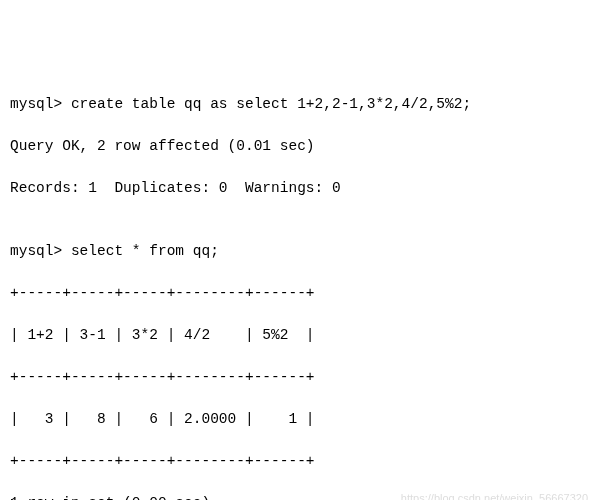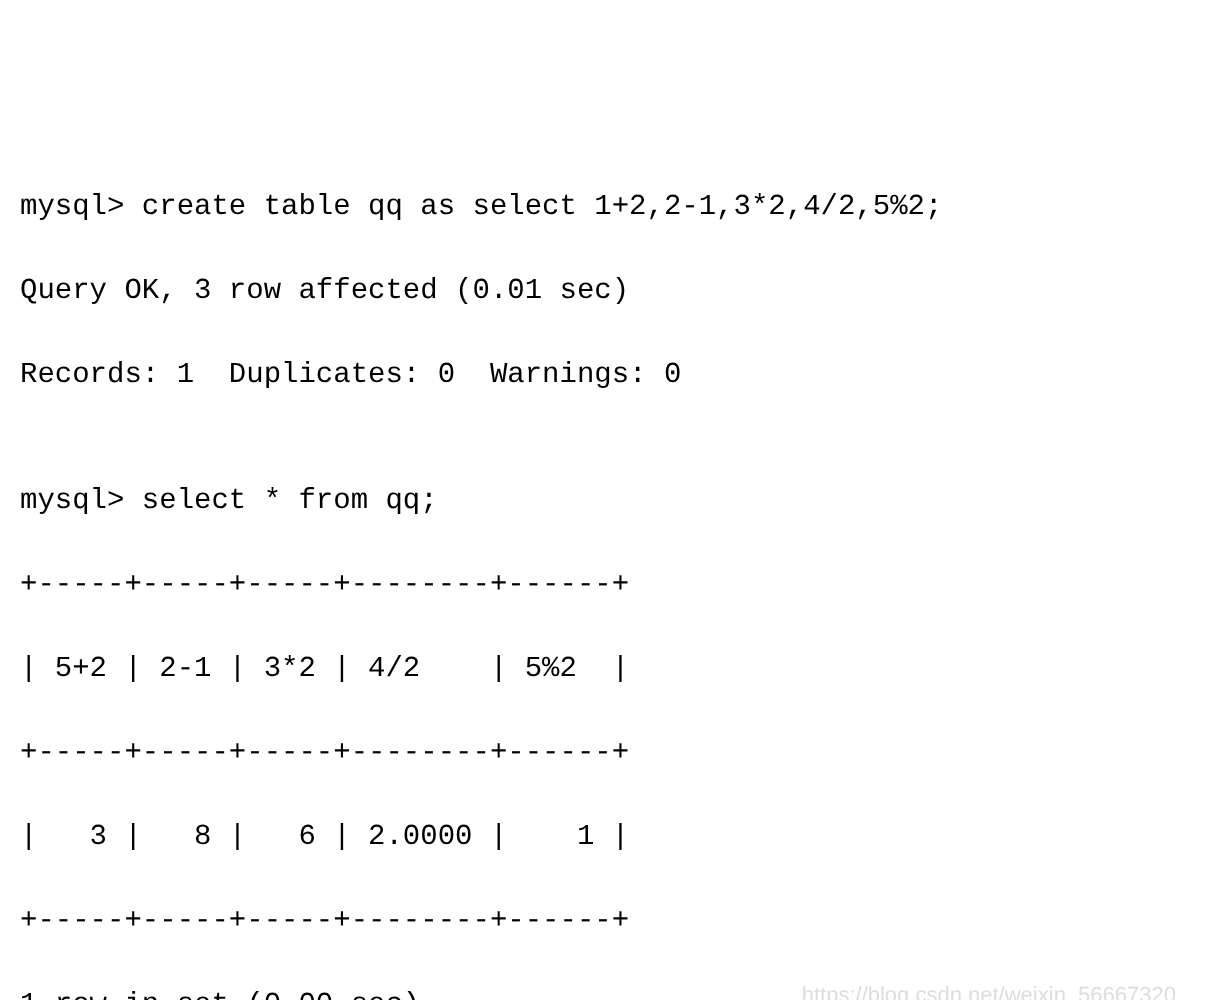--- a/index.html
+++ b/index.html
@@ -27,26 +27,26 @@
       white-space: nowrap;
       margin-top: 23px;
     }
   </style>
 </head>
 <body>
 
 
 
 <div class="line">mysql&gt; create table qq as select 1+2,2-1,3*2,4/2,5%2;</div>
-<div class="line">Query OK, 3 row affected (0.01 sec)</div>
+<div class="line">Query OK, 2 row affected (0.01 sec)</div>
 <div class="line">Records: 1  Duplicates: 0  Warnings: 0</div>
 <div class="line"></div>
 <div class="line">mysql&gt; select * from qq;</div>
 <div class="line">+-----+-----+-----+--------+------+</div>
-<div class="line">| 5+2 | 2-1 | 3*2 | 4/2    | 5%2  |</div>
+<div class="line">| 1+2 | 3-1 | 3*2 | 4/2    | 5%2  |</div>
 <div class="line">+-----+-----+-----+--------+------+</div>
 <div class="line">|   3 |   8 |   6 | 2.0000 |    1 |</div>
 <div class="line">+-----+-----+-----+--------+------+</div>
 <div class="line">1 row in set (0.00 sec)</div>
 <div class="line"></div>
 
 
 
 
 

